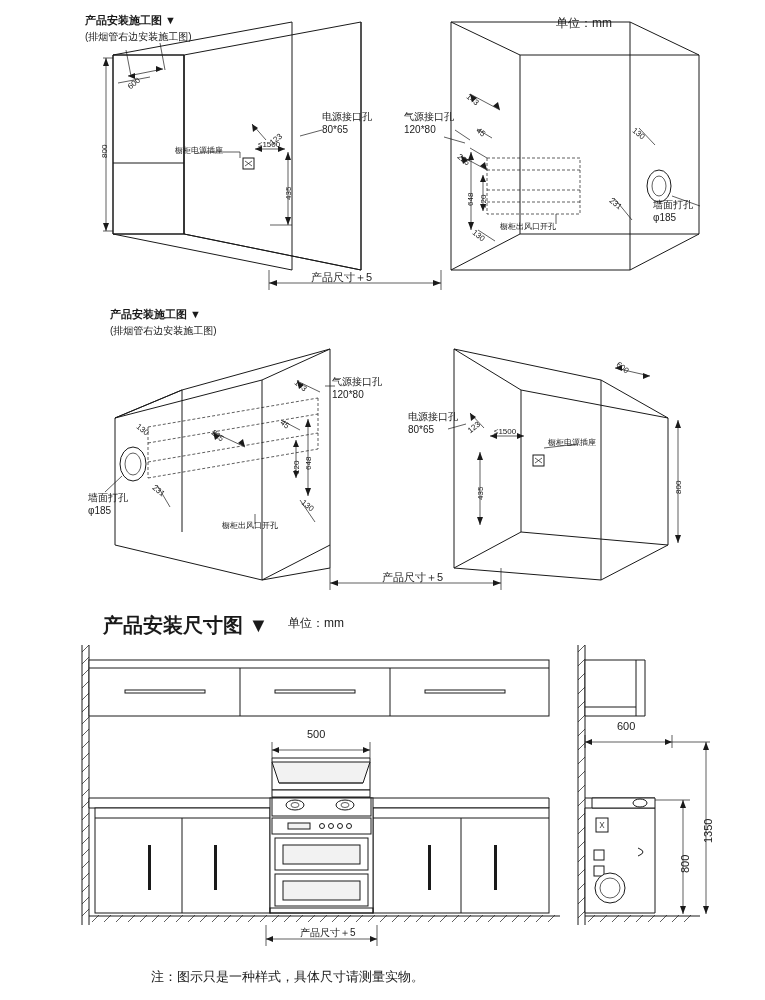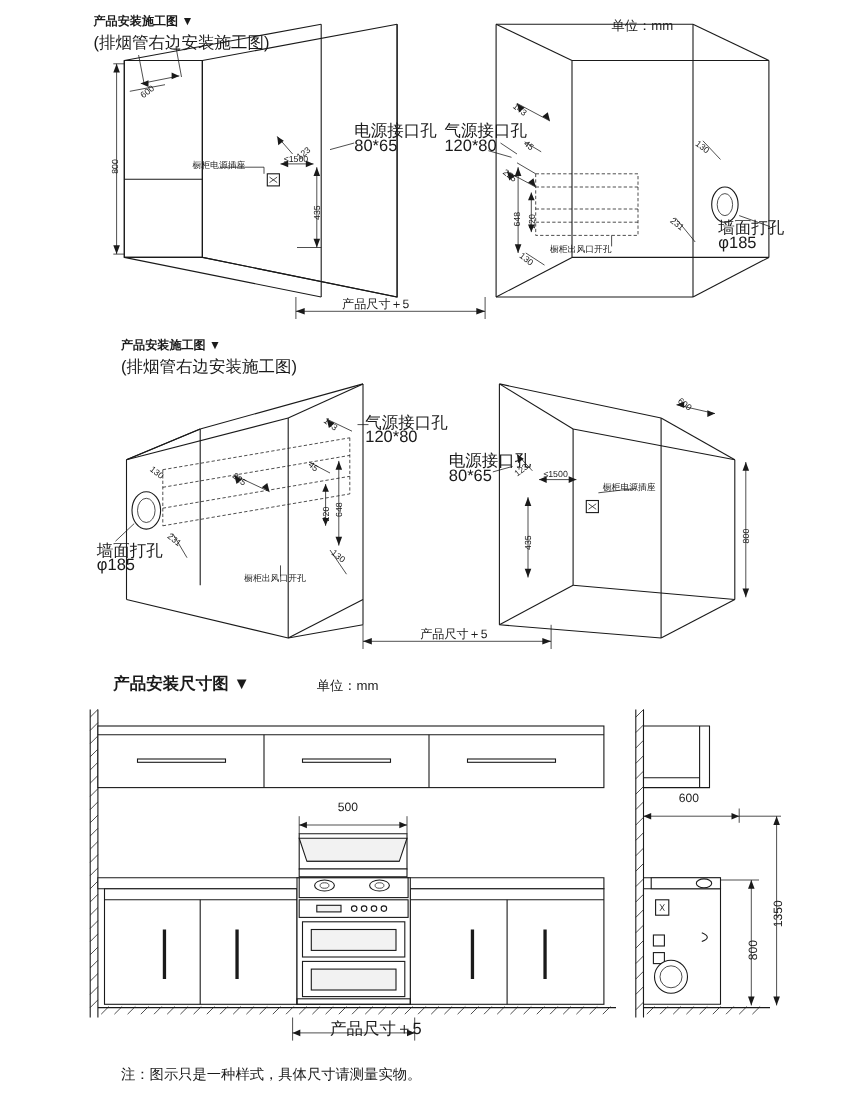--- a/index.html
+++ b/index.html
@@ -4,37 +4,37 @@
 <style>
   html,body{margin:0;padding:0;background:#ffffff;}
   body{
     width:765px;height:1000px;position:relative;overflow:hidden;
     font-family:"Liberation Sans","DejaVu Sans",sans-serif;
     color:#1a1a1a;
   }
   .page{position:absolute;inset:0;}
   .abs{position:absolute;}
   .txt{font-size:11px;line-height:1.25;white-space:nowrap;}
-  .txt.sm{font-size:15px;}
+  .txt.sm{font-size:10px;}
   .txt.xs{font-size:8px;}
   .txt.b{font-weight:bold;}
   .txt.big{font-size:14px;font-weight:bold;}
   .txt.mid{font-size:12px;}
   .rot90{transform-origin:0 0;transform:rotate(-90deg);}
   .rot45{transform-origin:0 0;transform:rotate(-38deg);}
   .rotn45{transform-origin:0 0;transform:rotate(38deg);}
   svg{position:absolute;left:0;top:0;overflow:visible;}
   .ln{stroke:#1a1a1a;stroke-width:1;fill:none;}
   .ln2{stroke:#1a1a1a;stroke-width:1.4;fill:none;}
   .thin{stroke:#1a1a1a;stroke-width:0.7;fill:none;}
   .dashfine{stroke:#1a1a1a;stroke-width:0.7;fill:none;stroke-dasharray:3 2;}
   .fillw{fill:#ffffff;stroke:#1a1a1a;stroke-width:1;}
   .fillg{fill:#f2f2f2;stroke:#1a1a1a;stroke-width:1;}
   .hatch{stroke:#1a1a1a;stroke-width:0.7;}
-  .note{font-size:13px;}
+  .note{font-size:13px;margin-left:41px;}
 </style>
 </head>
 <body>
 
 <div class="page">
 
   <div class="abs txt b" style="left:85px;top:14px;">产品安装施工图 ▼</div>
   <div class="abs txt sm" style="left:85px;top:31px;">(排烟管右边安装施工图)</div>
   <div class="abs txt mid" style="left:556px;top:16px;">单位：mm</div>
 
@@ -303,21 +303,21 @@
   <div class="abs txt sm" style="left:408px;top:411px;">电源接口孔</div>
   <div class="abs txt sm" style="left:408px;top:424px;">80*65</div>
   <div class="abs txt xs rot45" style="left:466px;top:428px;">123</div>
   <div class="abs txt xs" style="left:494px;top:427px;">≤1500</div>
   <div class="abs txt xs" style="left:548px;top:438px;">橱柜电源插座</div>
   <div class="abs txt xs rot90" style="left:476px;top:500px;">435</div>
   <div class="abs txt xs rotn45" style="left:620px;top:360px;">600</div>
   <div class="abs txt xs rot90" style="left:674px;top:494px;">800</div>
   <div class="abs txt" style="left:382px;top:571px;">产品尺寸＋5</div>
 
-  <div class="abs txt big" style="left:103px;top:613px;font-size:15px;">产品安装尺寸图 ▼</div>
+  <div class="abs txt big" style="left:103px;top:613px;font-size:20px;">产品安装尺寸图 ▼</div>
   <div class="abs txt mid" style="left:288px;top:616px;">单位：mm</div>
 
   <svg width="765" height="1000">
 
     <line class="ln" x1="82" y1="645" x2="82" y2="925"></line>
     <line class="ln" x1="89" y1="645" x2="89" y2="925"></line>
     <g class="hatch">
       <line x1="82" y1="652" x2="89" y2="645"></line>
         <line x1="82" y1="664" x2="89" y2="657"></line>
       <line x1="82" y1="676" x2="89" y2="669"></line>

